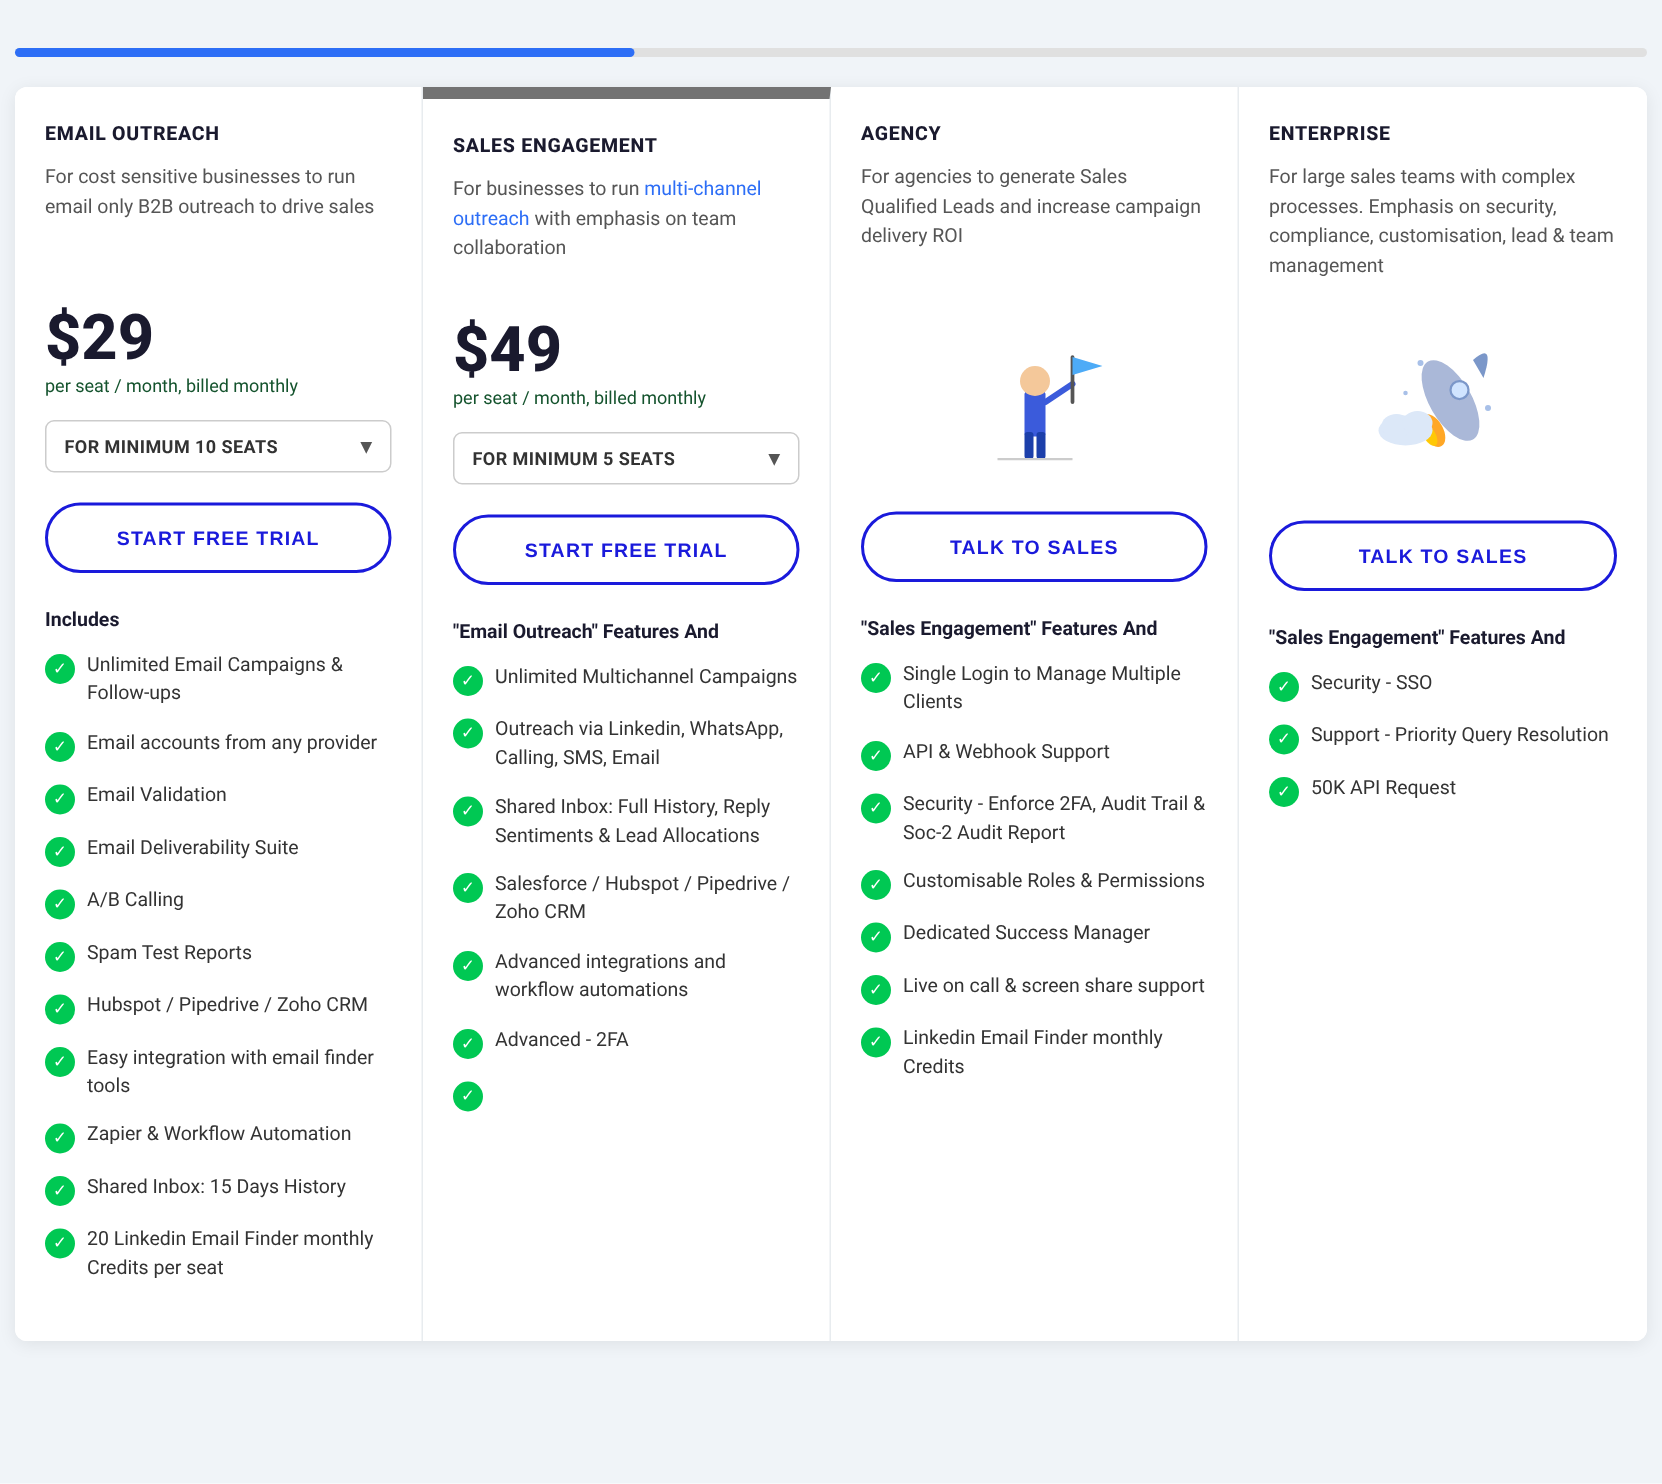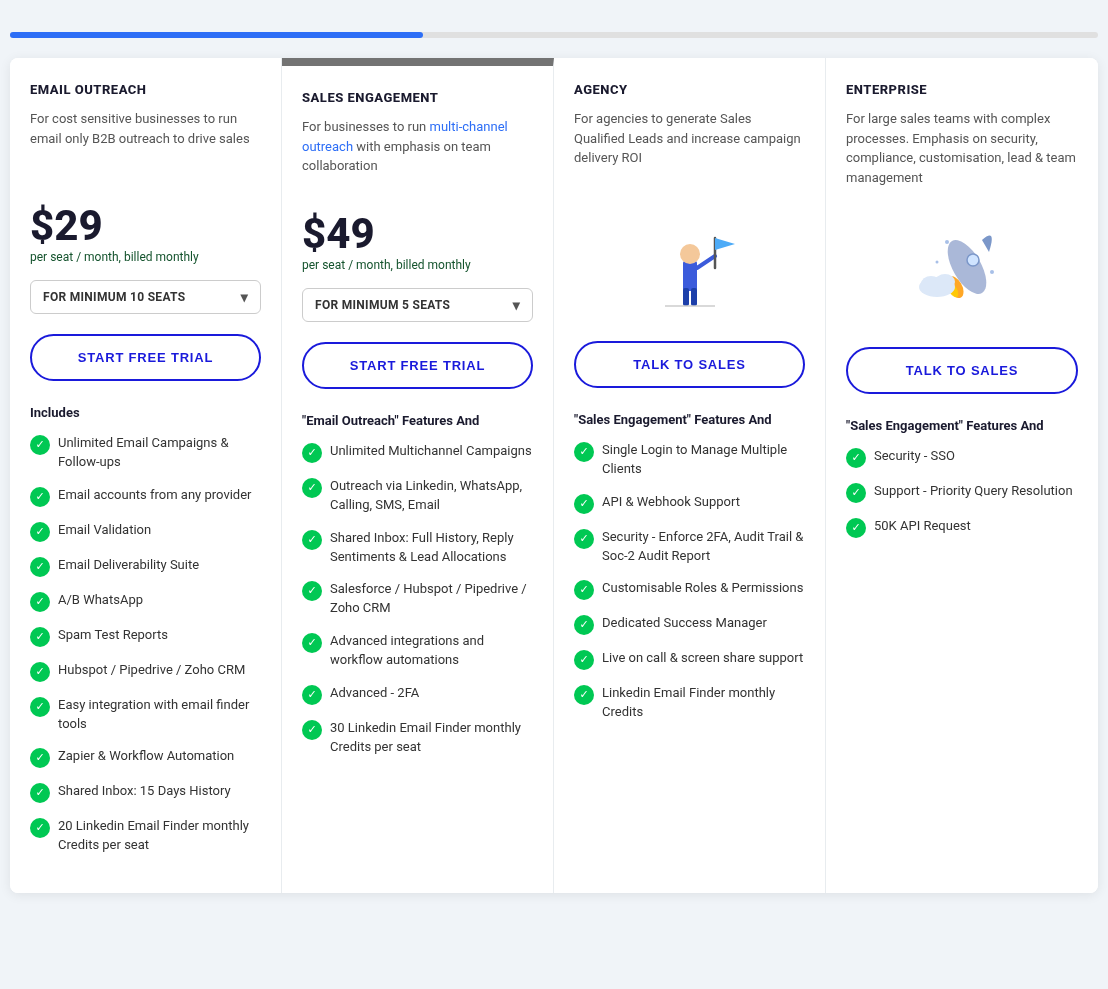--- a/index.html
+++ b/index.html
@@ -180,21 +180,21 @@
           <li class="feature-item">
       <span class="check-icon">✓</span>
       <span>Email Validation</span>
     </li>
           <li class="feature-item">
       <span class="check-icon">✓</span>
       <span>Email Deliverability Suite</span>
     </li>
           <li class="feature-item">
       <span class="check-icon">✓</span>
-      <span>A/B WhatsApp</span>
+      <span>A/B Calling</span>
     </li>
           <li class="feature-item">
       <span class="check-icon">✓</span>
       <span>Spam Test Reports</span>
     </li>
           <li class="feature-item">
       <span class="check-icon">✓</span>
       <span>Hubspot / Pipedrive / Zoho CRM</span>
     </li>
           <li class="feature-item">
@@ -246,21 +246,20 @@
           <li class="feature-item">
       <span class="check-icon">✓</span>
       <span>Advanced integrations and workflow automations</span>
     </li>
           <li class="feature-item">
       <span class="check-icon">✓</span>
       <span>Advanced - 2FA</span>
     </li>
           <li class="feature-item">
       <span class="check-icon">✓</span>
-      <span>30 Linkedin Email Finder monthly Credits per seat</span>
     </li>
         </ul>
       </div>
       <div class="plan-col">
         <div class="plan-name">AGENCY</div>
         <div class="plan-desc">For agencies to generate Sales Qualified Leads and increase campaign delivery ROI</div>
         <div class="illustration-area">
           <svg width="90" height="110" viewBox="0 0 90 110" fill="none" xmlns="http://www.w3.org/2000/svg">
 
     <rect x="38" y="55" width="14" height="30" rx="2" fill="#3b5bdb"></rect>

